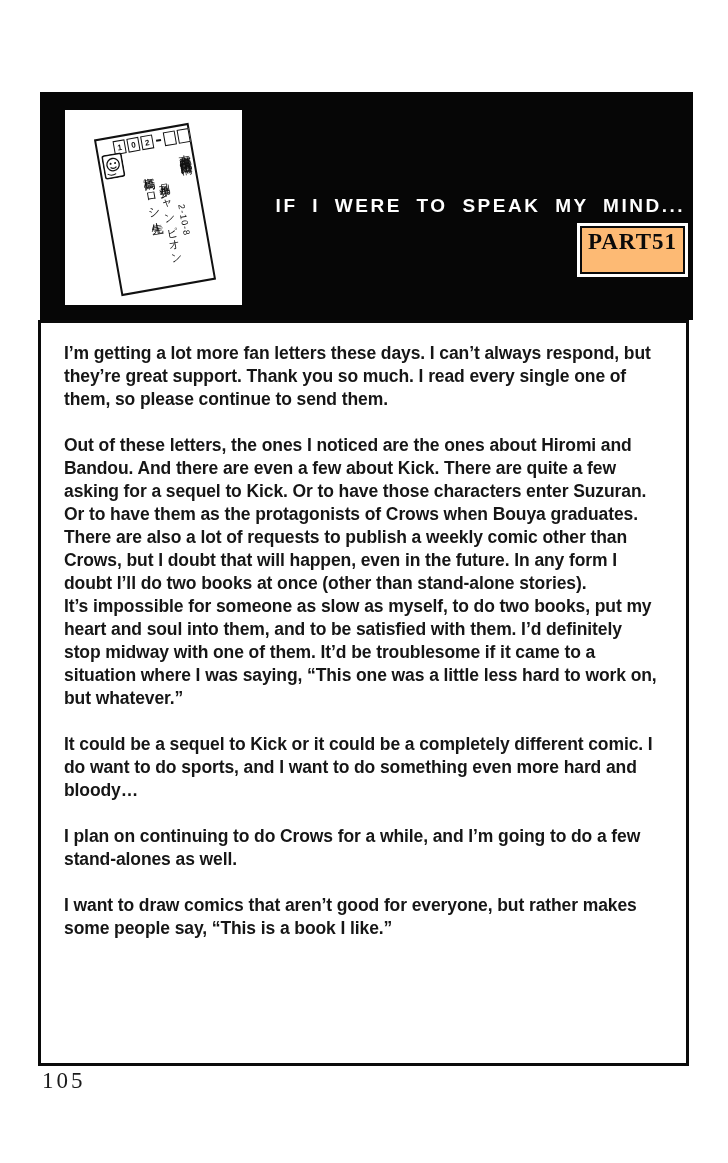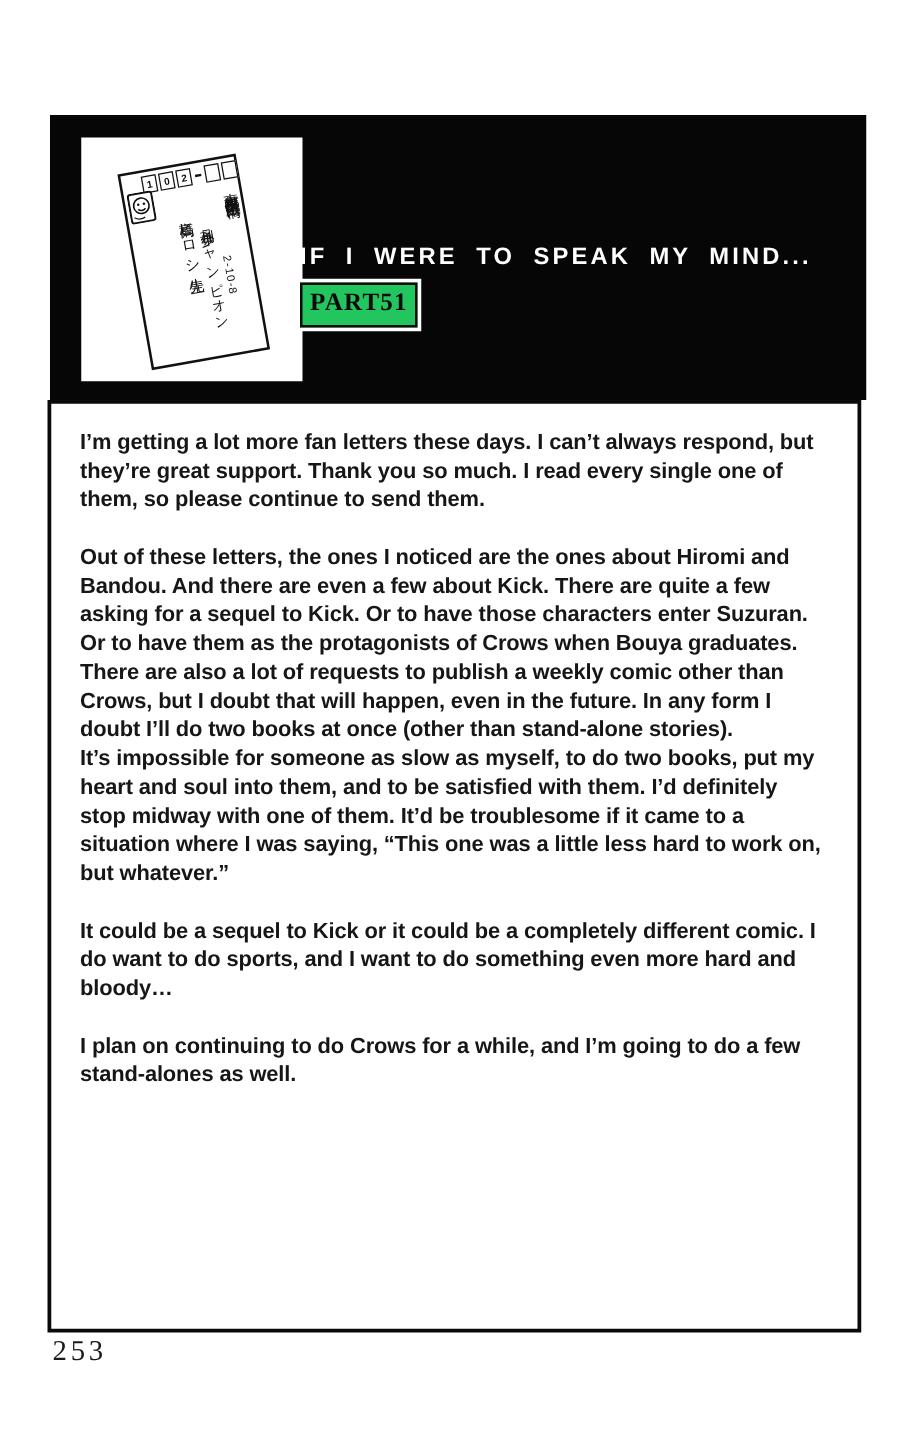--- a/index.html
+++ b/index.html
@@ -46,36 +46,36 @@
     color:#111;
   }
   .addr-col{letter-spacing:1px;line-height:1.1;}
   .addr-main{font-size:12px;margin-top:0;}
   .addr-num{font-size:9px;margin-top:58px;margin-left:2px;}
   .addr-org{font-size:11px;margin-top:26px;margin-left:2px;}
   .addr-name{font-size:12px;margin-top:16px;margin-left:2px;}
 
   .title-block{
     position:absolute;left:200px;right:8px;top:103px;
-    text-align:left;
+    text-align:right;
   }
   .panel-title{
     color:#ffffff;font-weight:bold;font-size:19px;
     letter-spacing:2.5px;word-spacing:7px;
     white-space:nowrap;
   }
   .part-badge-outer{margin-top:9px;}
   .part-badge{
     display:inline-block;
     font-family:"Liberation Serif", serif;
-    font-weight:bold;font-size:20px;letter-spacing:1px;
-    color:#0a0a0a;background:#22c55e;
+    font-weight:bold;font-size:23px;letter-spacing:1px;
+    color:#0a0a0a;background:#fdba74;
     border:2px solid #0a0a0a;
     box-shadow:0 0 0 3px #ffffff;
-    padding:0 6px 4px 6px;line-height:28px;
+    padding:0 6px 16px 6px;line-height:28px;
   }
 
   
   .letter-box{
     position:absolute;left:38px;top:320px;width:651px;height:746px;
     box-sizing:border-box;
     background:#ffffff;border:3px solid #0a0a0a;
     padding:19px 26px 0 23px;
   }
   .para{
@@ -142,17 +142,18 @@
     </div>
 
   </div>
 
   <div class="letter-box">
     <p class="para">I’m getting a lot more fan letters these days. I can’t always respond, but they’re great support. Thank you so much. I read every single one of them, so please continue to send them.</p>
     <p class="para">Out of these letters, the ones I noticed are the ones about Hiromi and Bandou. And there are even a few about Kick. There are quite a few asking for a sequel to Kick. Or to have those characters enter Suzuran. Or to have them as the protagonists of Crows when Bouya graduates. There are also a lot of requests to publish a weekly comic other than Crows, but I doubt that will happen, even in the future. In any form I doubt I’ll do two books at once (other than stand-alone stories).
 It’s impossible for someone as slow as myself, to do two books, put my heart and soul into them, and to be satisfied with them. I’d definitely stop midway with one of them. It’d be troublesome if it came to a situation where I was saying, “This one was a little less hard to work on, but whatever.”</p>
     <p class="para">It could be a sequel to Kick or it could be a completely different comic. I do want to do sports, and I want to do something even more hard and bloody…</p>
     <p class="para">I plan on continuing to do Crows for a while, and I’m going to do a few stand-alones as well.</p>
+    <p class="para">I want to draw comics that aren’t good for everyone, but rather makes some people say, “This is a book I like.”</p>
   </div>
 
-  <div class="page-number">253</div>
+  <div class="page-number">105</div>
 
 </div>
 
 </body></html>

